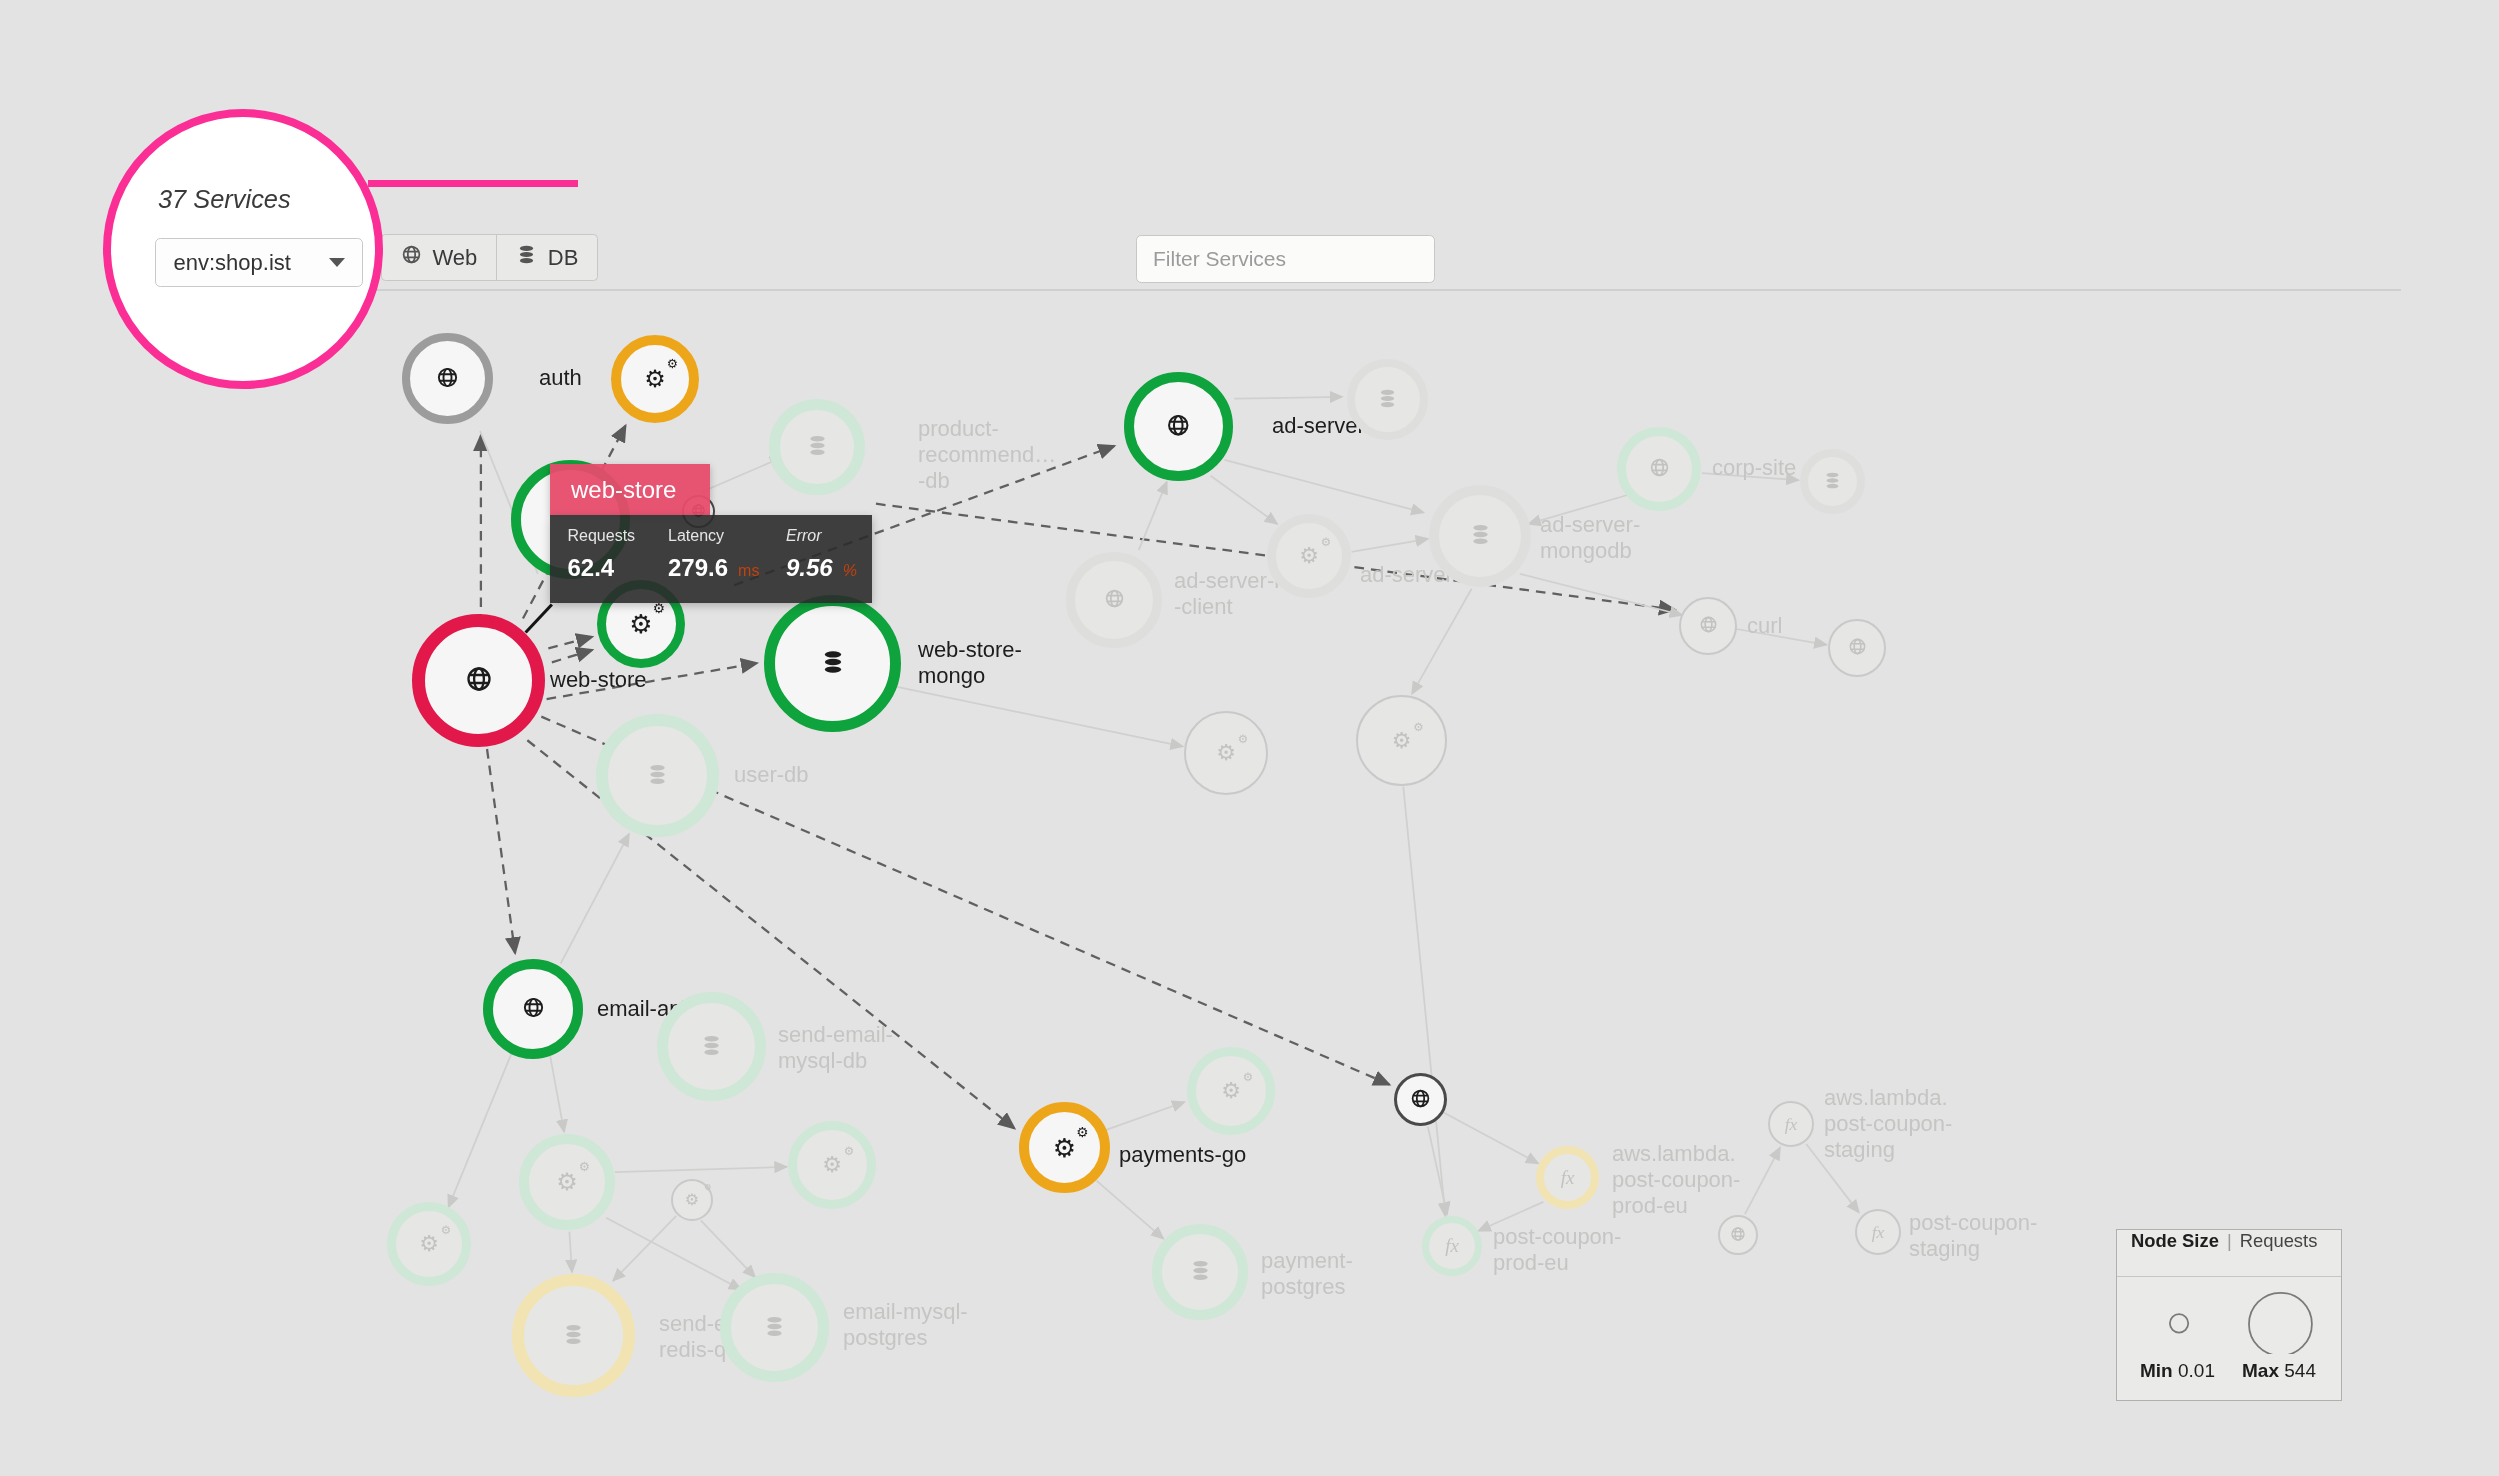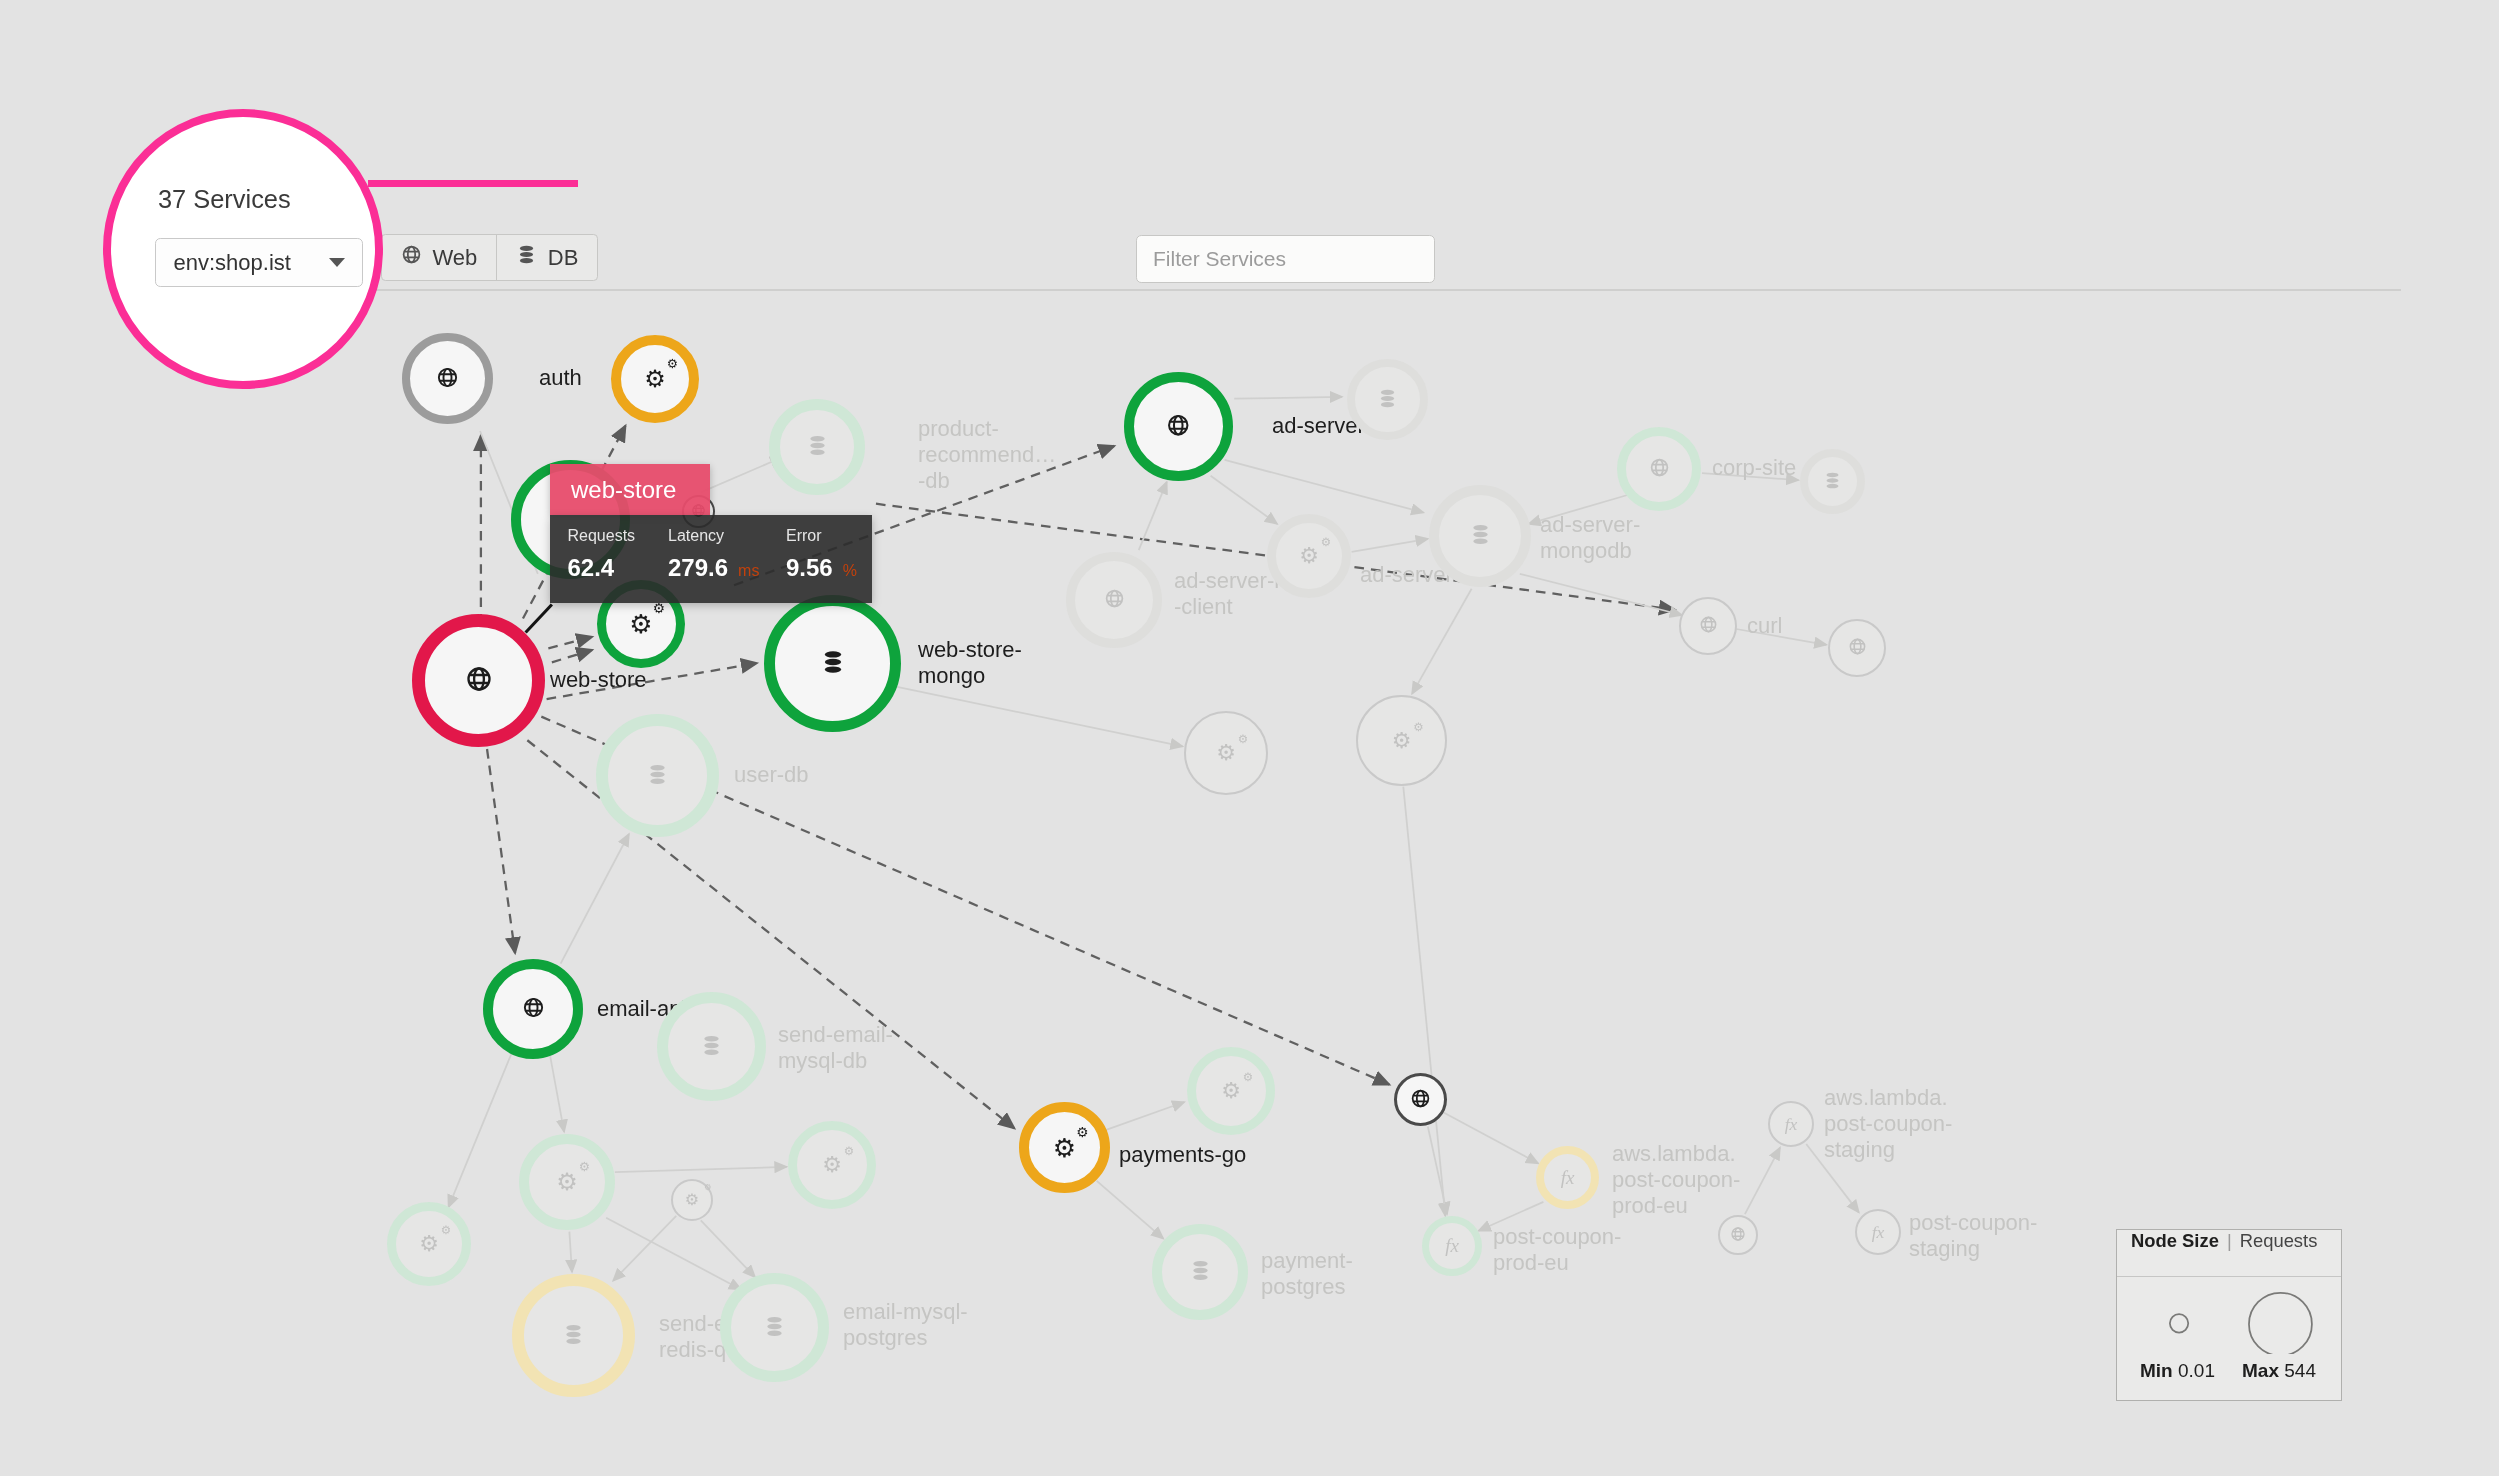--- a/index.html
+++ b/index.html
@@ -36,21 +36,21 @@
   .tt-val{font-size:24px;font-weight:bold;color:#fff;display:inline-block;margin-top:8.8px;}
   .tt-unit{font-size:16px;color:#c2410c;margin-left:10px;}
 
   
   .callout{left:574px;top:91px;width:597px;height:315px;background:#ffffff;}
   .callout-text{position:absolute;left:79px;top:138px;font-size:46px;line-height:67px;color:#f53f9f;}
 
   
   .pink-line{left:368px;top:180px;width:210px;height:7px;background:#fb2e96;}
   .pink-circle{left:103px;top:109px;width:280px;height:280px;border:8px solid #fb2e96;border-radius:50%;background:#ffffff;box-sizing:border-box;}
-  .svc-count{position:absolute;left:47px;top:68px;font-size:25.4px;color:#3a3a3a;}
+  .svc-count{position:absolute;left:47px;top:68px;font-size:25.4px;color:#3a3a3a;font-style:italic;}
   .env-select{position:absolute;left:44px;top:121px;width:208px;height:49px;box-sizing:border-box;background:#fdfdfd;border:1.8px solid #c9c9c9;border-radius:5.3px;
     display:flex;align-items:center;justify-content:space-between;padding:0 17.5px;font-size:22px;color:#333;cursor:pointer;font-family:"Liberation Sans",sans-serif;}
   .caret{width:0;height:0;border-left:8px solid transparent;border-right:8px solid transparent;border-top:9.6px solid #555;}
 
   
   .legend{left:2116px;top:1229px;width:226px;height:172px;box-sizing:border-box;background:#eaeae9;border:1.8px solid #b0b0ae;}
   .legend-head{height:46px;display:flex;align-items:flex-start;padding-left:14px;border-bottom:1.8px solid #c6c6c5;font-size:18.4px;color:#444;gap:8px;}
   .legend-head .lt{font-weight:bold;color:#1e1e1e;}
   .legend-head .sep{color:#9a9a9a;}
   .legend-circles{position:absolute;left:0;top:47px;width:222px;height:77px;}
@@ -437,21 +437,21 @@
   <div class="abs tt-head">web-store</div>
   <div class="abs tt-body">
     <div class="tt-col" style="left:17.5px;">
       <span class="tt-label">Requests</span>
       <span class="tt-val">62.4</span>
     </div>
     <div class="tt-col" style="left:118px;">
       <span class="tt-label">Latency</span>
       <span class="tt-val">279.6</span><span class="tt-unit">ms</span>
     </div>
-    <div class="tt-col" style="left:236px;">
+    <div class="tt-col" style="left:236px;font-style:italic;">
       <span class="tt-label">Error</span>
       <span class="tt-val">9.56</span><span class="tt-unit">%</span>
     </div>
   </div>
 
 
   <div class="abs pink-line"></div>
   <div class="abs pink-circle">
     <div class="svc-count">37 Services</div>
     <div class="env-select">

